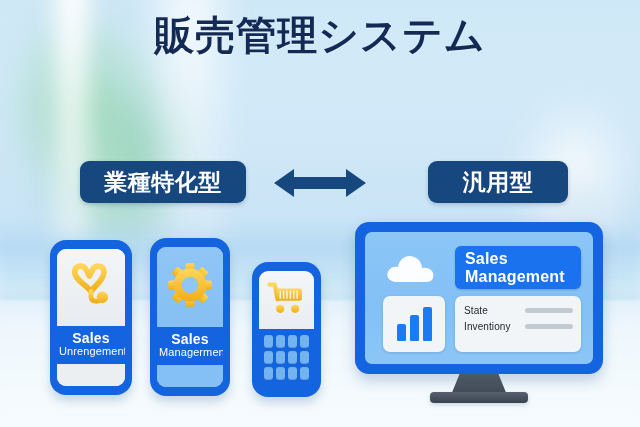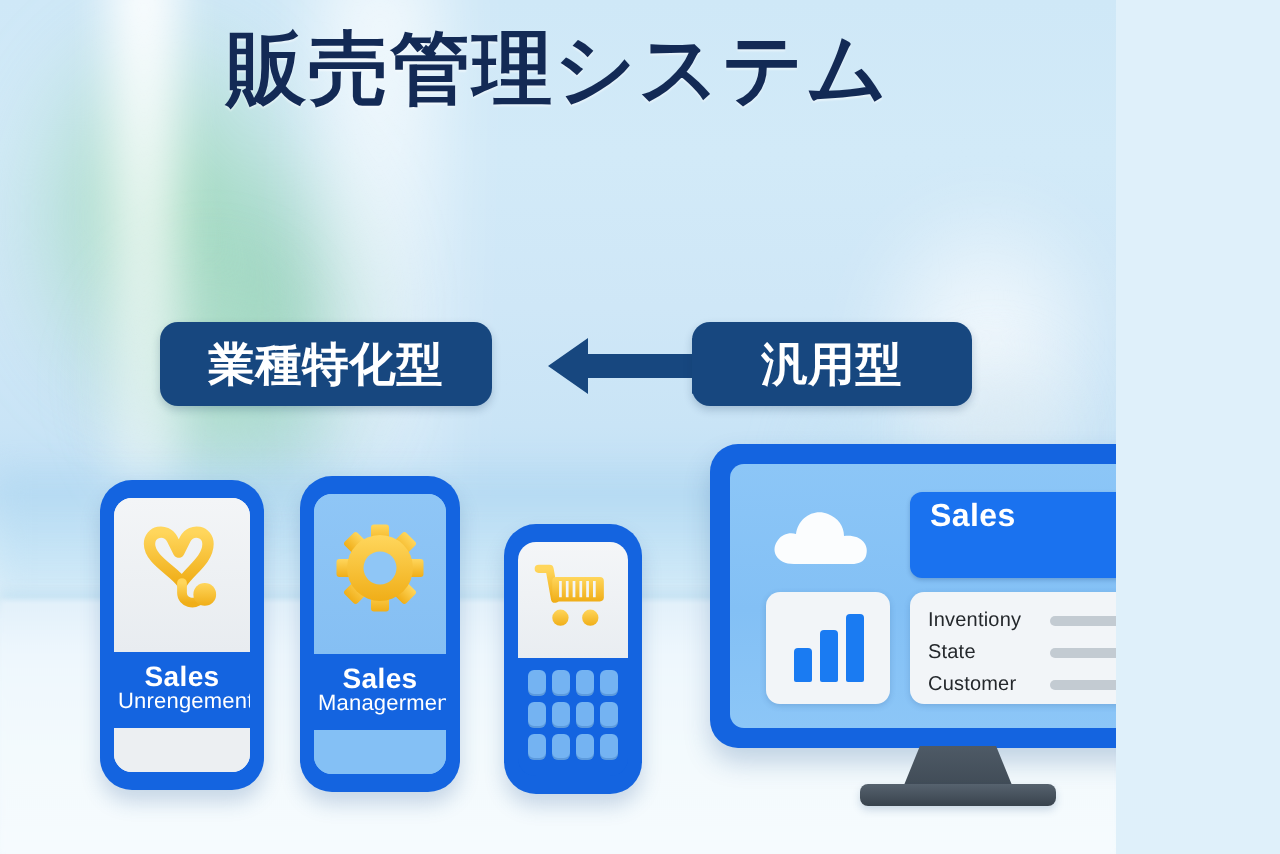--- a/index.html
+++ b/index.html
@@ -9,24 +9,23 @@
   body {
     width: 640px;
     height: 427px;
     overflow: hidden;
     font-family: "Liberation Sans", sans-serif;
     background: #dff0fa;
   }
 
   #stage {
     position: relative;
-    width: 524px;
+    width: 640px;
     height: 427px;
     overflow: hidden;
-    padding-left: 34px;
   }
 
   
   .bg-base {
     position: absolute;
     inset: 0;
     background:
       linear-gradient(180deg,
         #cfe8f7 0%,
         #d2eaf8 18%,
@@ -528,39 +527,36 @@
       <span class="cloud">
         <svg viewBox="0 0 56 34" width="56" height="34" aria-hidden="true">
           <path d="M14 32 C5 32, 2 25, 6 20 C8 17, 12 16, 15 17
                    C16 9, 24 4, 31 7 C36 9, 39 13, 39 18
                    C47 17, 52 22, 50 28 C49 31, 46 32, 43 32 Z" fill="#fbfdfe"></path>
         </svg>
       </span>
 
       <div class="sm-header">
         <div>Sales</div>
+        <div>Management</div>
       </div>
 
       <div class="chart-card">
         <div class="bar" style="height:17px"></div>
         <div class="bar" style="height:26px"></div>
         <div class="bar" style="height:34px"></div>
       </div>
 
       <div class="list-card">
-        <div class="list-row">
-          <span class="list-label">Inventiony</span>
-          <span class="list-bar"></span>
-        </div>
         <div class="list-row">
           <span class="list-label">State</span>
           <span class="list-bar"></span>
         </div>
         <div class="list-row">
-          <span class="list-label">Customer</span>
+          <span class="list-label">Inventiony</span>
           <span class="list-bar"></span>
         </div>
       </div>
 
     </div>
     <div class="stand-neck"></div>
     <div class="stand-base"></div>
   </div>
 
 </div>

